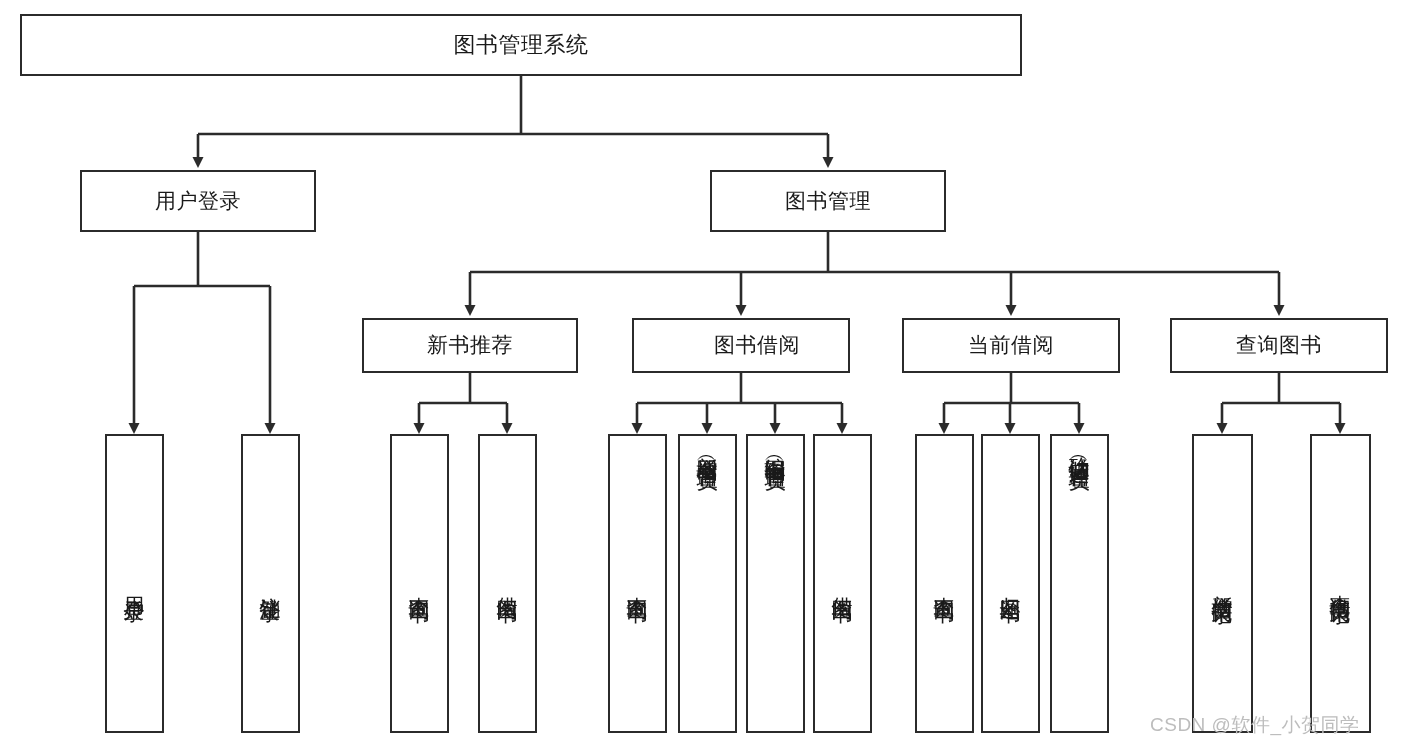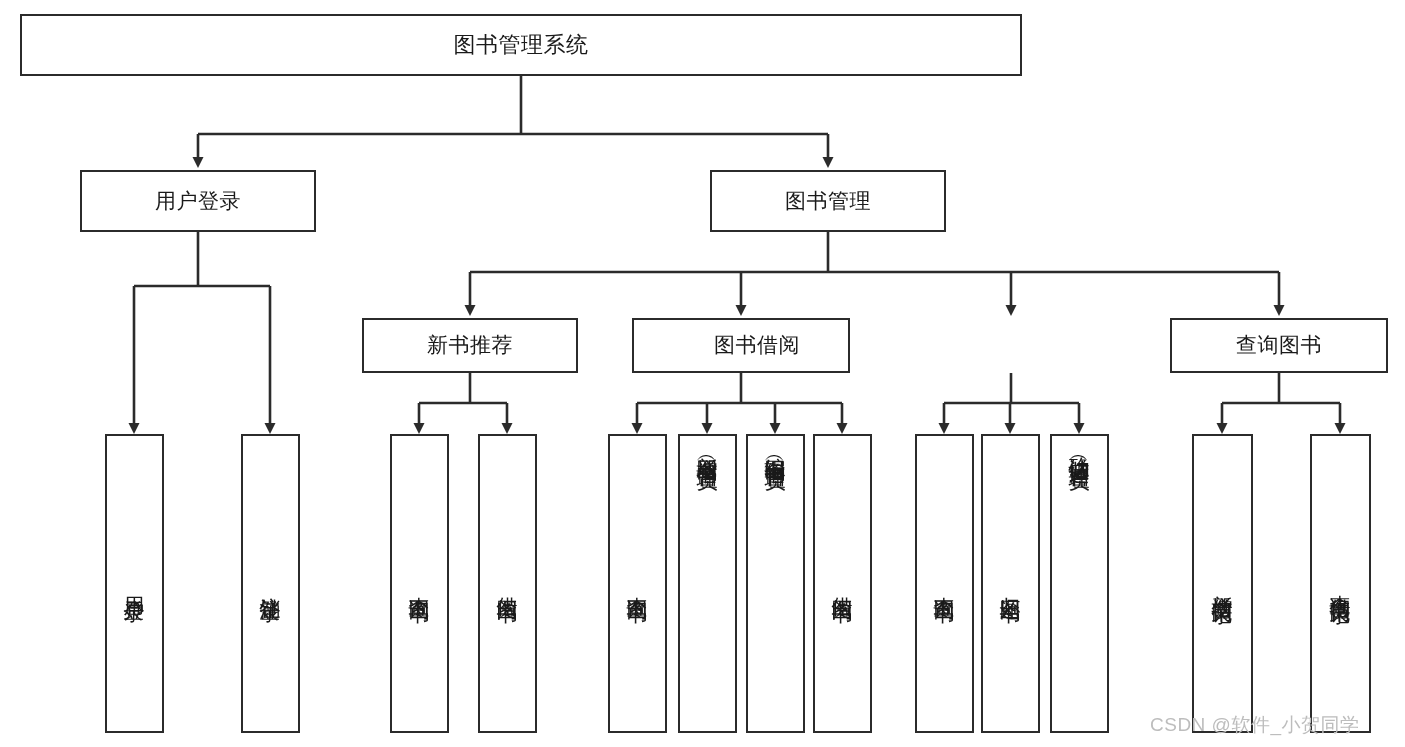--- a/index.html
+++ b/index.html
@@ -143,20 +143,23 @@
   <div class="node horizontal" style="left:362px; top:318px; width:216px; height:55px;">
     <span class="node-label">新书推荐</span>
   </div>
 
   <div class="node horizontal" style="left:710px; top:170px; width:236px; height:62px;">
     <span class="node-label">图书管理</span>
   </div>
   <div class="node horizontal" style="left:632px; top:318px; width:218px; height:55px;padding-left:32px;">
     <span class="node-label">图书借阅</span>
   </div>
+  <div class="node horizontal" style="left:902px; top:318px; width:218px; height:55px;">
+    <span class="node-label">当前借阅</span>
+  </div>
   <div class="node horizontal" style="left:1170px; top:318px; width:218px; height:55px;">
     <span class="node-label">查询图书</span>
   </div>
 
   <div class="node vertical center-text" style="left:105px; top:434px; width:59px; height:299px;">
     <span class="node-label">用户登录</span>
   </div>
   <div class="node vertical center-text" style="left:241px; top:434px; width:59px; height:299px;">
     <span class="node-label">注销登录</span>
   </div>

